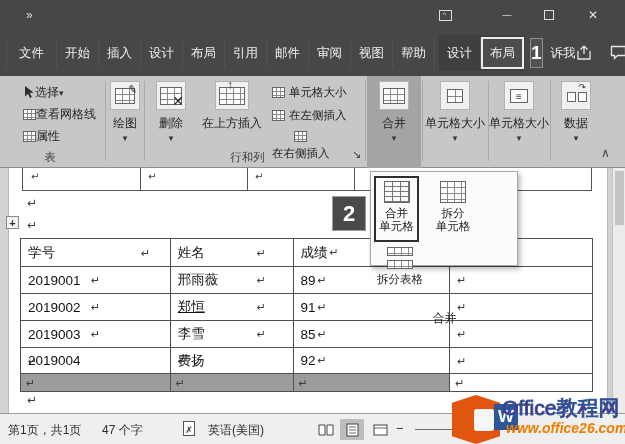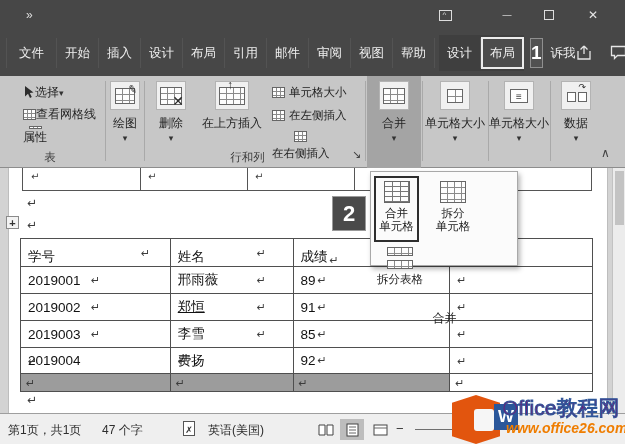--- a/index.html
+++ b/index.html
@@ -56,21 +56,21 @@
   .ptable .pv{position:absolute;top:0;bottom:0;width:1px;background:#555;}
   .ptable .pm{position:absolute;top:20px;font-size:10px;color:#3c3c3c;}
   .paramark{position:absolute;font-size:12px;color:#3c3c3c;}
   .movehandle{position:absolute;left:6px;top:48px;width:13px;height:13px;border:1px solid #8a8a8a;background:#f3f3f3;color:#333;
     display:flex;align-items:center;justify-content:center;font-size:11px;font-weight:bold;line-height:10px;}
   
   .wtable{position:absolute;left:20px;top:70px;width:573px;border-top:1px solid #4f4f4f;border-left:1px solid #4f4f4f;}
   .trow{display:flex;}
   .cell{position:relative;border-right:1px solid #4f4f4f;border-bottom:1px solid #4f4f4f;display:flex;align-items:center;padding-left:7px;font-size:13.5px;color:#111;background:#fff;}
   .c1{width:150px;}.c2{width:123px;}.c3{width:157px;}.c4{width:143px;}
-  .rh .cell{height:28px;align-items:flex-end;}
+  .rh .cell{height:28px;}
   .rd .cell{height:27px;}
   .r4 .cell{height:26px;}
   .rs .cell{height:18px;}
   .cell .cm{position:absolute;top:50%;transform:translateY(-50%);}
   .rh .c1 .cm{left:120px;} .rh .c2 .cm{left:86px;} 
   .rd .c1 .cm{left:70px;} .rd .c2 .cm{left:86px;}
   .cm-inline{position:static!important;transform:none!important;margin-left:2px;}
   .c4 .cm{left:7px;}
   .rs .cm{left:5px;}
   .sel{background:#9c9c9c;}
@@ -165,21 +165,21 @@
       <svg width="12" height="14" viewBox="0 0 12 14">
           <path d="M2 1 L2 11.5 L5 8.8 L7 13 L8.8 12 L6.8 8 L10.5 7.6 Z" fill="#2d2d2d"></path>
         </svg>
       <span>选择</span>
       <span class="caret">▾</span>
     </div>
     <div class="rowbtn" style="top:28px;">
       <span class="grid-ic gi-sm"></span>
       <span>查看网格线</span>
     </div>
-    <div class="rowbtn" style="top:50px;flex-direction:column;">
+    <div class="rowbtn" style="top:50px;">
       <span class="grid-ic gi-sm"></span>
       <span>属性</span>
     </div>
     <div class="grouplabel" style="left:20px;width:60px;">表</div>
 
     <div class="rsep" style="left:105px;"></div>
 
     <div class="bigbtn" style="left:108px;width:34px;">
       <div class="iconbox">
         <span class="grid-ic" style="width:20px;height:16px;"></span>

